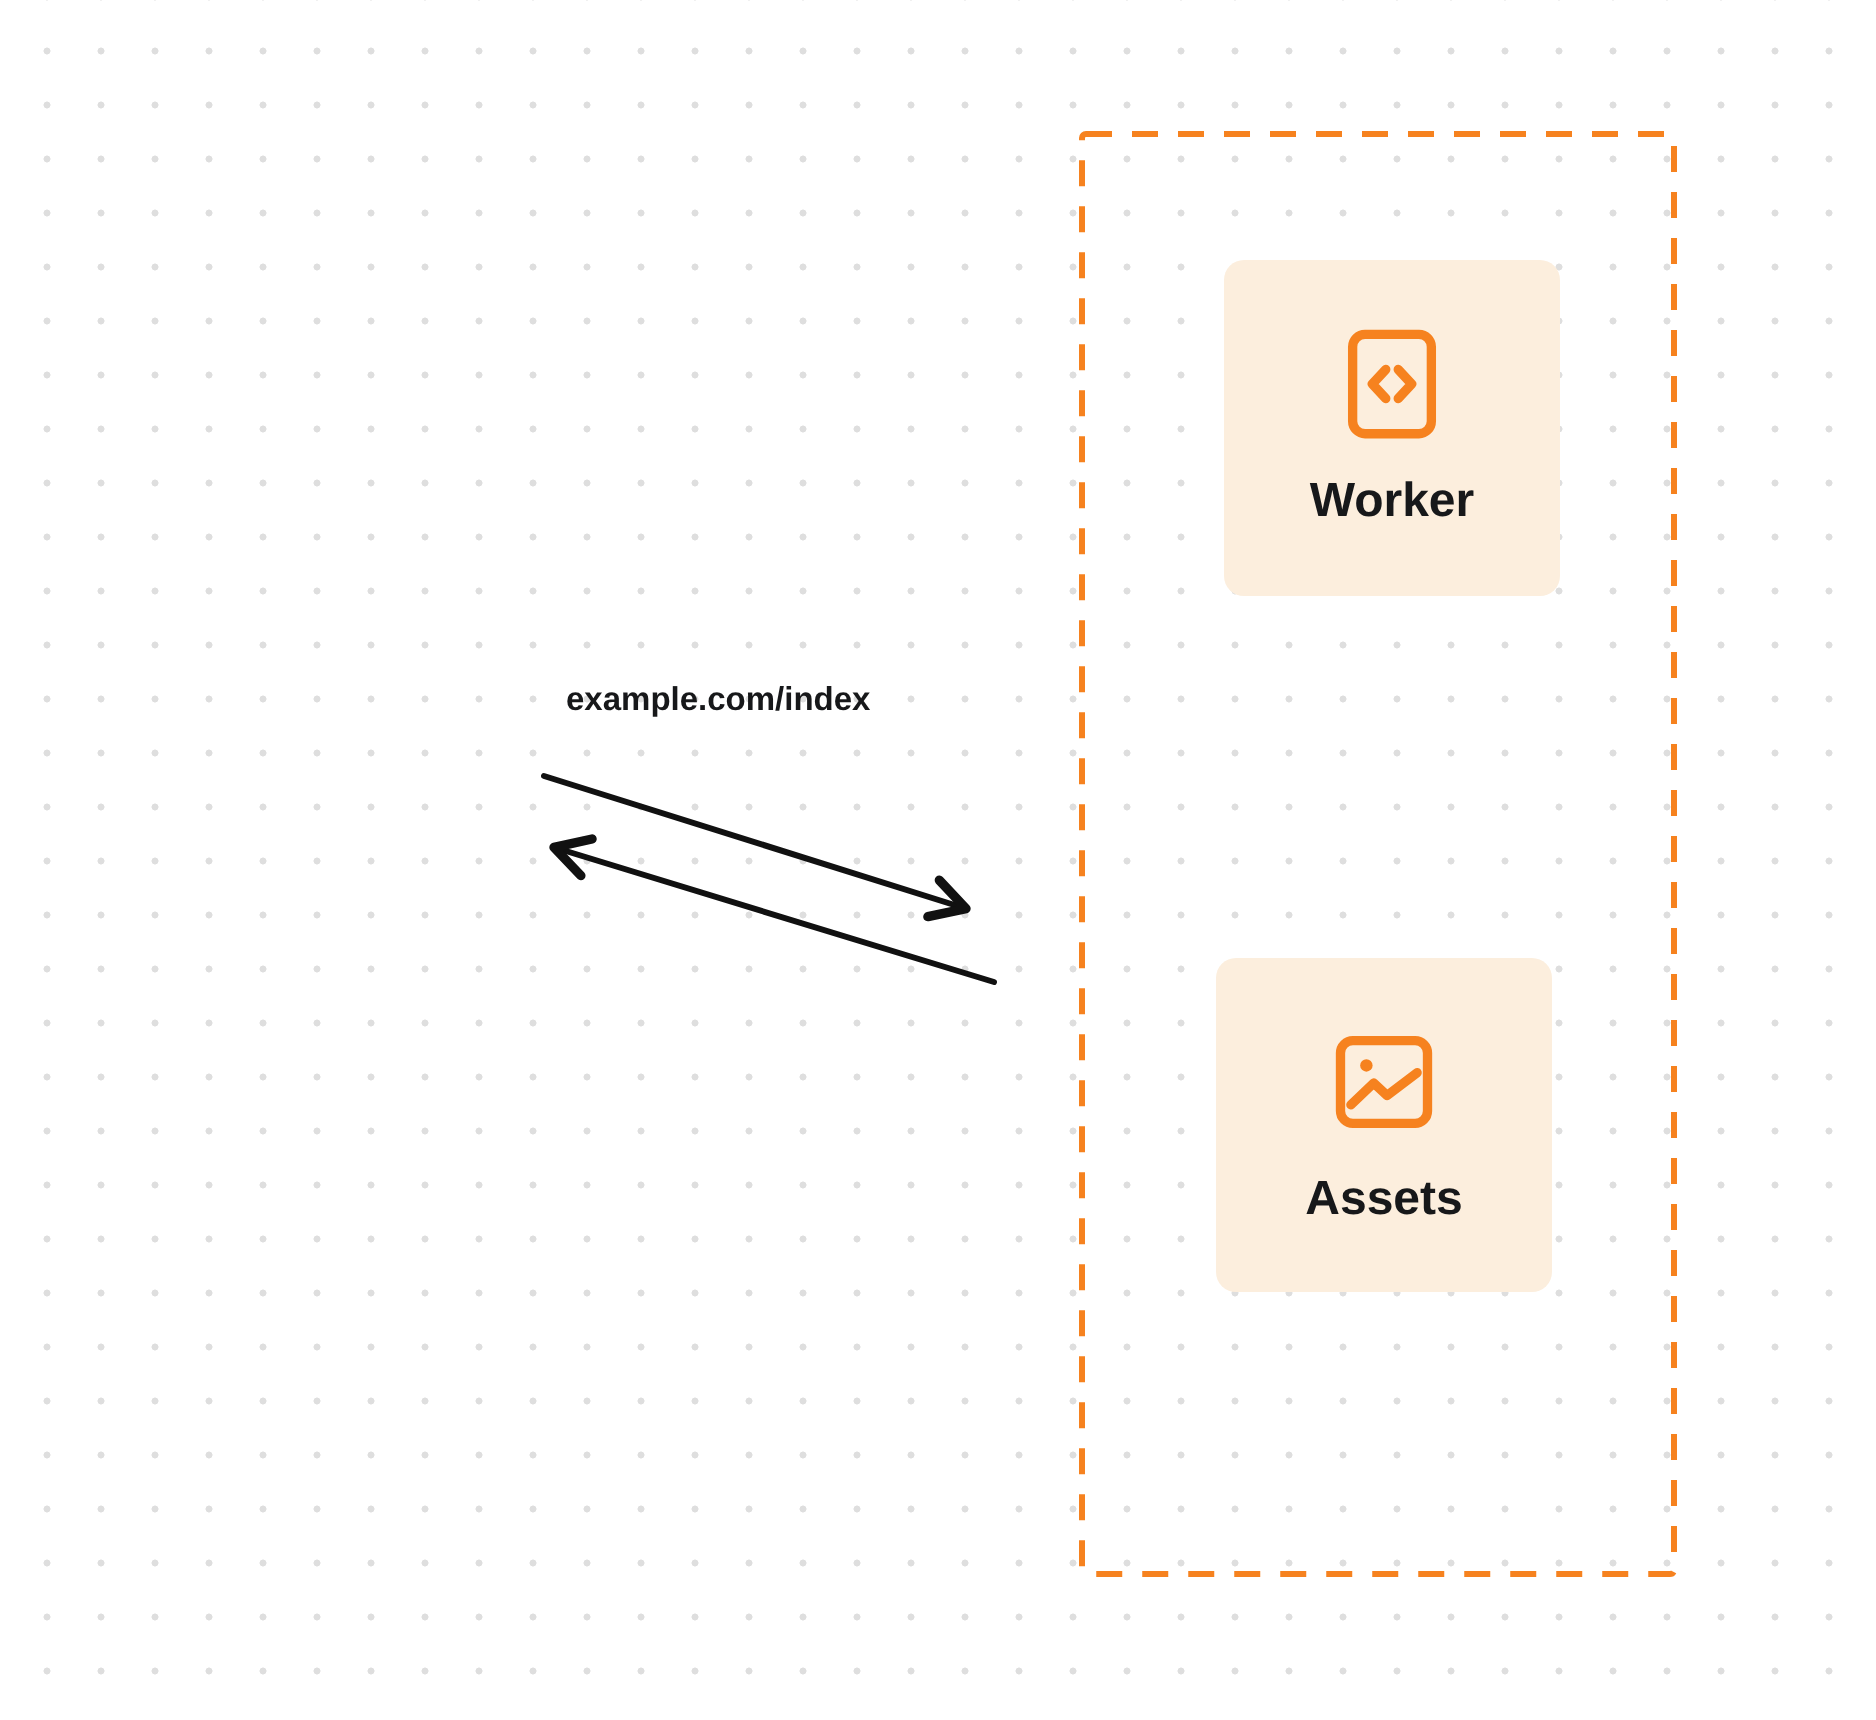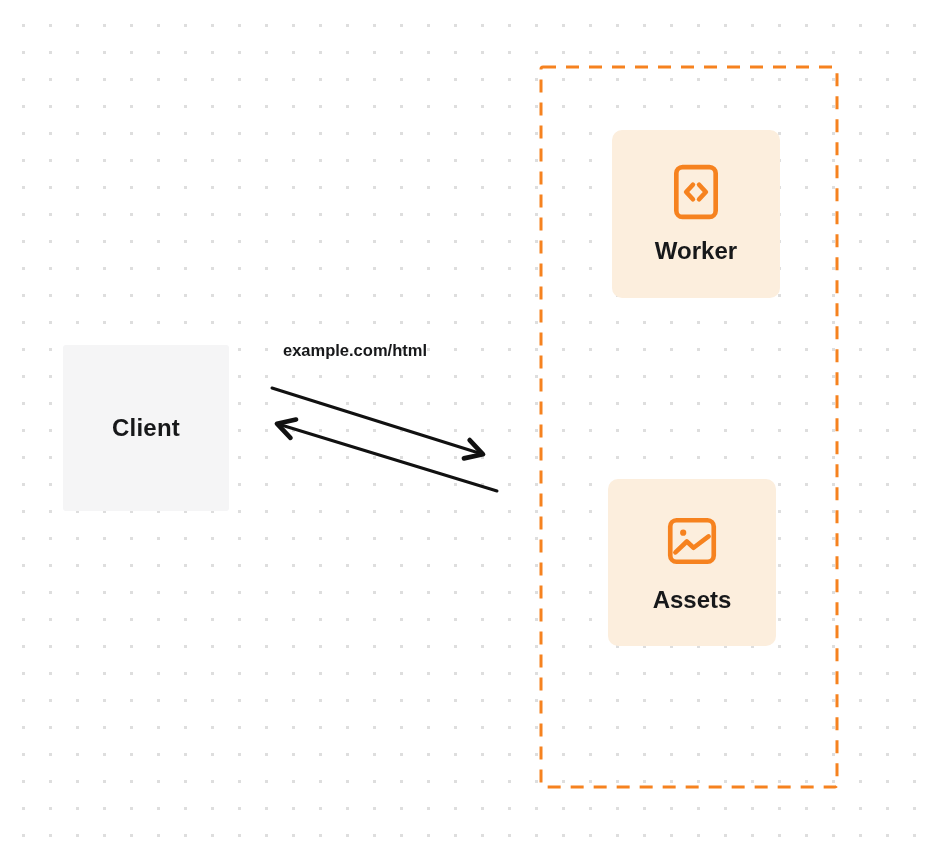--- a/index.html
+++ b/index.html
@@ -94,25 +94,22 @@
       </marker>
     </defs>
 
     <rect x="541" y="67" width="296" height="720" fill="none" stroke="#f6821f" stroke-width="3" stroke-dasharray="13 10" rx="2"></rect>
 
     <line x1="272" y1="388" x2="482" y2="454" stroke="#111111" stroke-width="3" stroke-linecap="round" marker-end="url(#arrowhead)"></line>
 
     <line x1="497" y1="491" x2="278" y2="424" stroke="#111111" stroke-width="3" stroke-linecap="round" marker-end="url(#arrowhead)"></line>
   </svg>
 
-  <div class="client-node">
-    <span class="client-label">Client</span>
-  </div>
 
-  <div class="request-label">example.com/html</div>
+  <div class="request-label">example.com/index</div>
 
 
   <div class="card worker">
     <svg class="card-icon" viewBox="0 0 56 56" xmlns="http://www.w3.org/2000/svg" aria-hidden="true">
       <rect x="9" y="4" width="38" height="48" rx="6" fill="none" stroke="#f6821f" stroke-width="4.5"></rect>
       <path d="M25 21 L18.5 28 L25 35" fill="none" stroke="#f6821f" stroke-width="4.5" stroke-linecap="round" stroke-linejoin="round"></path>
       <path d="M31 21 L37.5 28 L31 35" fill="none" stroke="#f6821f" stroke-width="4.5" stroke-linecap="round" stroke-linejoin="round"></path>
     </svg>
     <span class="card-label">Worker</span>
   </div>

